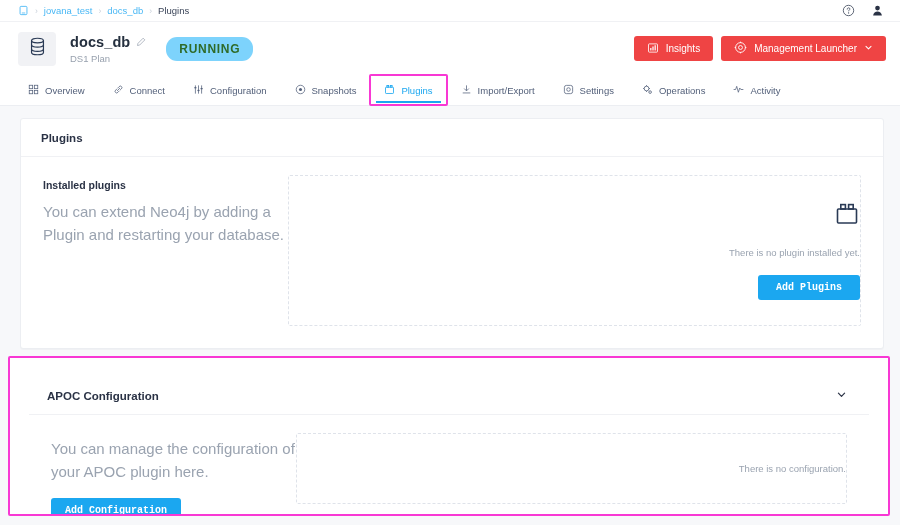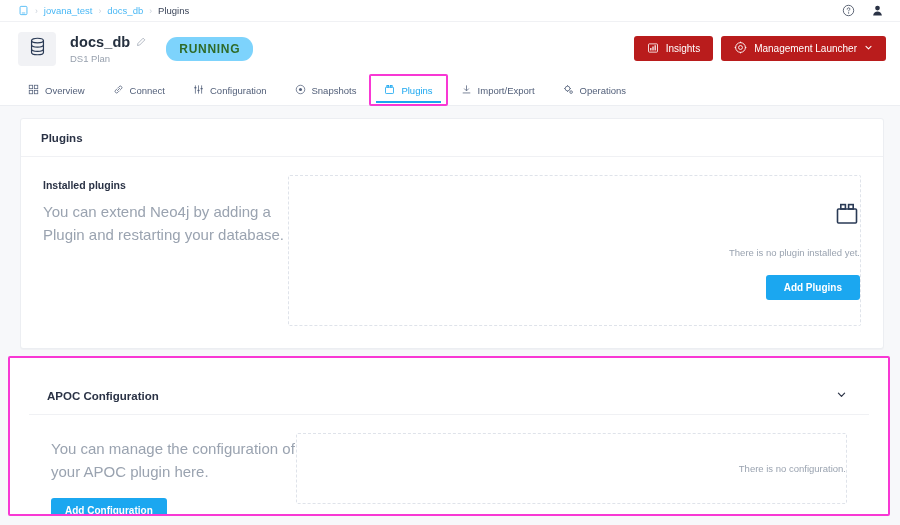--- a/index.html
+++ b/index.html
@@ -53,21 +53,21 @@
     background: #7dd3fc;
     color: #2f6b28;
     font-size: 12px;
     font-weight: bold;
     letter-spacing: .7px;
     padding: 5px 13px;
     border-radius: 11px;
   }
   .hdr-spacer { flex: 1; }
   .btn-blue {
-    background: #b91c1c;
+    background: #ef4444;
     color: #fff;
     border: none;
     border-radius: 3px;
     font-family: "Liberation Sans", sans-serif;
     font-size: 10px;
     height: 25px;
     padding: 0 13px;
     display: inline-flex; align-items: center; gap: 7px;
     cursor: pointer;
   }
@@ -140,21 +140,21 @@
   .empty-box.plugins { height: 151px; }
   .empty-box.apoc { height: 71px; }
   .empty-msg { font-size: 9.5px; color: #9aa3b0; }
   .empty-icon { margin-bottom: 16px; }
   .btn-primary {
     margin-top: 17px;
     background: #1ba7f0;
     color: #fff;
     border: none;
     border-radius: 3px;
-    font-family: Liberation Sans, sans-serif;
+    font-family: Liberation Mono, monospace;
     font-size: 10px;
     font-weight: bold;
     height: 25px;
     padding: 0 18px;
     cursor: pointer;
   }
   .btn-primary.left { margin-top: 14px; padding: 0 14px; display: inline-flex; align-items: center; }
 
   
   .apoc-wrap {
@@ -323,35 +323,52 @@
     <span>
       <svg width="11" height="11" viewBox="0 0 16 16">
         <line x1="8" y1="2" x2="8" y2="9.5" stroke="#53607a" stroke-width="1.1"></line>
         <path d="M5 7l3 3 3-3" fill="none" stroke="#53607a" stroke-width="1.1" stroke-linecap="round" stroke-linejoin="round"></path>
         <line x1="2.5" y1="13" x2="13.5" y2="13" stroke="#53607a" stroke-width="1.1"></line>
       </svg>
     </span>
     <span>Import/Export</span>
   </div>
 
+  <div class="tab">
+    <span>
+      <svg width="11" height="11" viewBox="0 0 16 16">
+        <rect x="2" y="2" width="12" height="12" rx="3" fill="none" stroke="#53607a" stroke-width="1.1"></rect>
+        <circle cx="8" cy="8" r="2.6" fill="none" stroke="#53607a" stroke-width="1.1"></circle>
+      </svg>
+    </span>
+    <span>Settings</span>
+  </div>
 
   <div class="tab">
     <span>
       <svg width="11" height="11" viewBox="0 0 16 16">
         <circle cx="6.6" cy="6.6" r="3.4" fill="none" stroke="#53607a" stroke-width="1.2"></circle>
         <line x1="6.6" y1="1.6" x2="6.6" y2="3" stroke="#53607a" stroke-width="1.2"></line>
         <line x1="6.6" y1="10.2" x2="6.6" y2="11.6" stroke="#53607a" stroke-width="1.2"></line>
         <line x1="1.6" y1="6.6" x2="3" y2="6.6" stroke="#53607a" stroke-width="1.2"></line>
         <line x1="10.2" y1="6.6" x2="11.6" y2="6.6" stroke="#53607a" stroke-width="1.2"></line>
         <circle cx="11.8" cy="11.8" r="1.9" fill="none" stroke="#53607a" stroke-width="1.2"></circle>
       </svg>
     </span>
     <span>Operations</span>
   </div>
 
+  <div class="tab">
+    <span>
+      <svg width="11" height="11" viewBox="0 0 16 16">
+        <path d="M1.5 8h2.3l1.6-4.6L7.8 12l2-6.2L11.4 8h3.1" fill="none" stroke="#53607a" stroke-width="1.1" stroke-linecap="round" stroke-linejoin="round"></path>
+      </svg>
+    </span>
+    <span>Activity</span>
+  </div>
 </div>
 
 <div class="content">
   <div class="card">
     <div class="card-head">
       <span>Plugins</span>
     </div>
     <div class="card-body">
       <div class="body-left">
         <h4>Installed plugins</h4>

